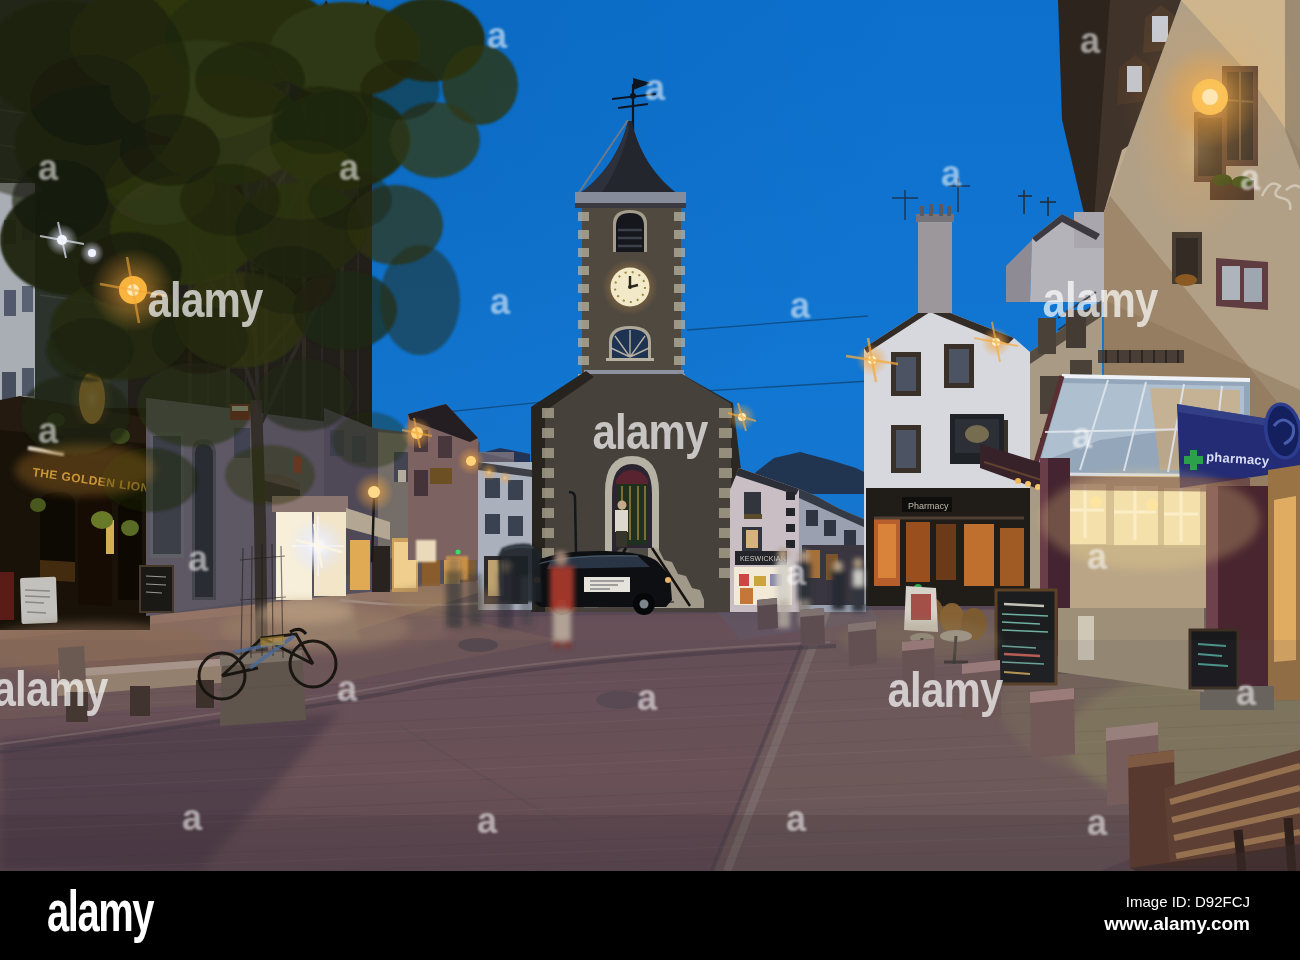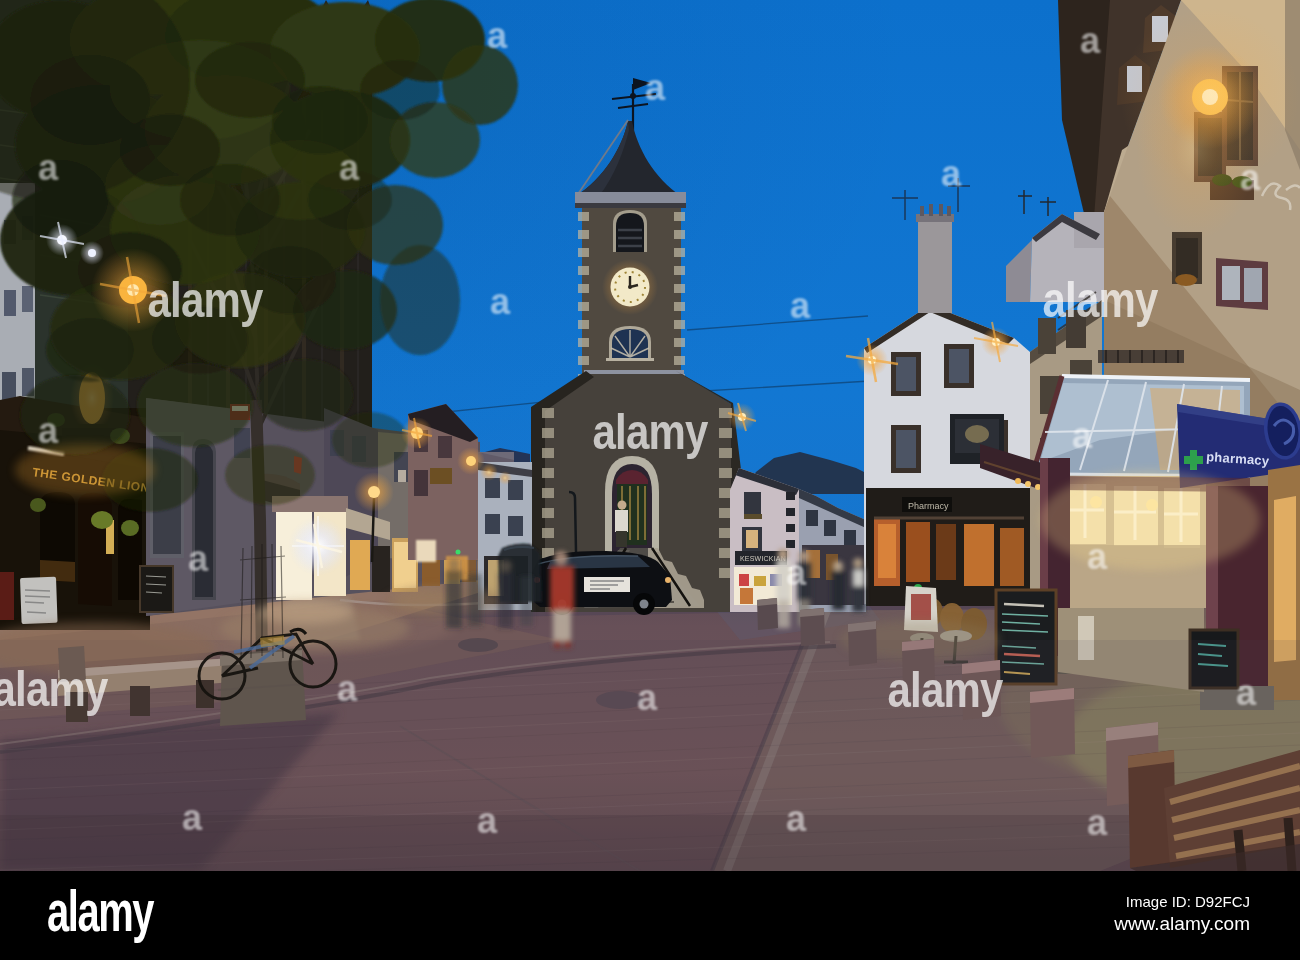--- a/index.html
+++ b/index.html
@@ -1,21 +1,21 @@
 <!DOCTYPE html>
 <html><head>
 <meta charset="utf-8">
 <style>
   html,body{margin:0;padding:0;background:#000;}
   #canvas{position:relative;width:1300px;height:960px;background:#000;overflow:hidden;font-family:"Liberation Sans",sans-serif;}
   #photo{position:absolute;left:0;top:0;width:1300px;height:871px;filter:blur(0.5px);}
   #bar{position:absolute;left:0;top:871px;width:1300px;height:89px;background:#000;}
   .logo{position:absolute;left:47px;top:878px;color:#fff;font-weight:bold;font-size:57px;letter-spacing:-2px;transform:scaleX(0.70);transform-origin:left top;}
   .rid{position:absolute;right:50px;top:893px;color:#fff;font-size:15px;text-align:left;}
-  .rwww{position:absolute;right:50px;top:913px;color:#fff;font-size:19px;font-weight:normal;text-align:right;}
+  .rwww{position:absolute;right:50px;top:913px;color:#fff;font-size:19px;font-weight:bold;text-align:right;}
 </style>
 </head>
 <body>
 <div id="canvas">
 <svg id="photo" width="1300" height="871" viewBox="0 0 1300 871">
 <defs>
   <linearGradient id="sky" x1="0" y1="0" x2="0" y2="1">
     <stop offset="0" stop-color="#0c70cc"></stop>
     <stop offset="0.45" stop-color="#1277d2"></stop>
     <stop offset="0.75" stop-color="#1a74ca"></stop>

